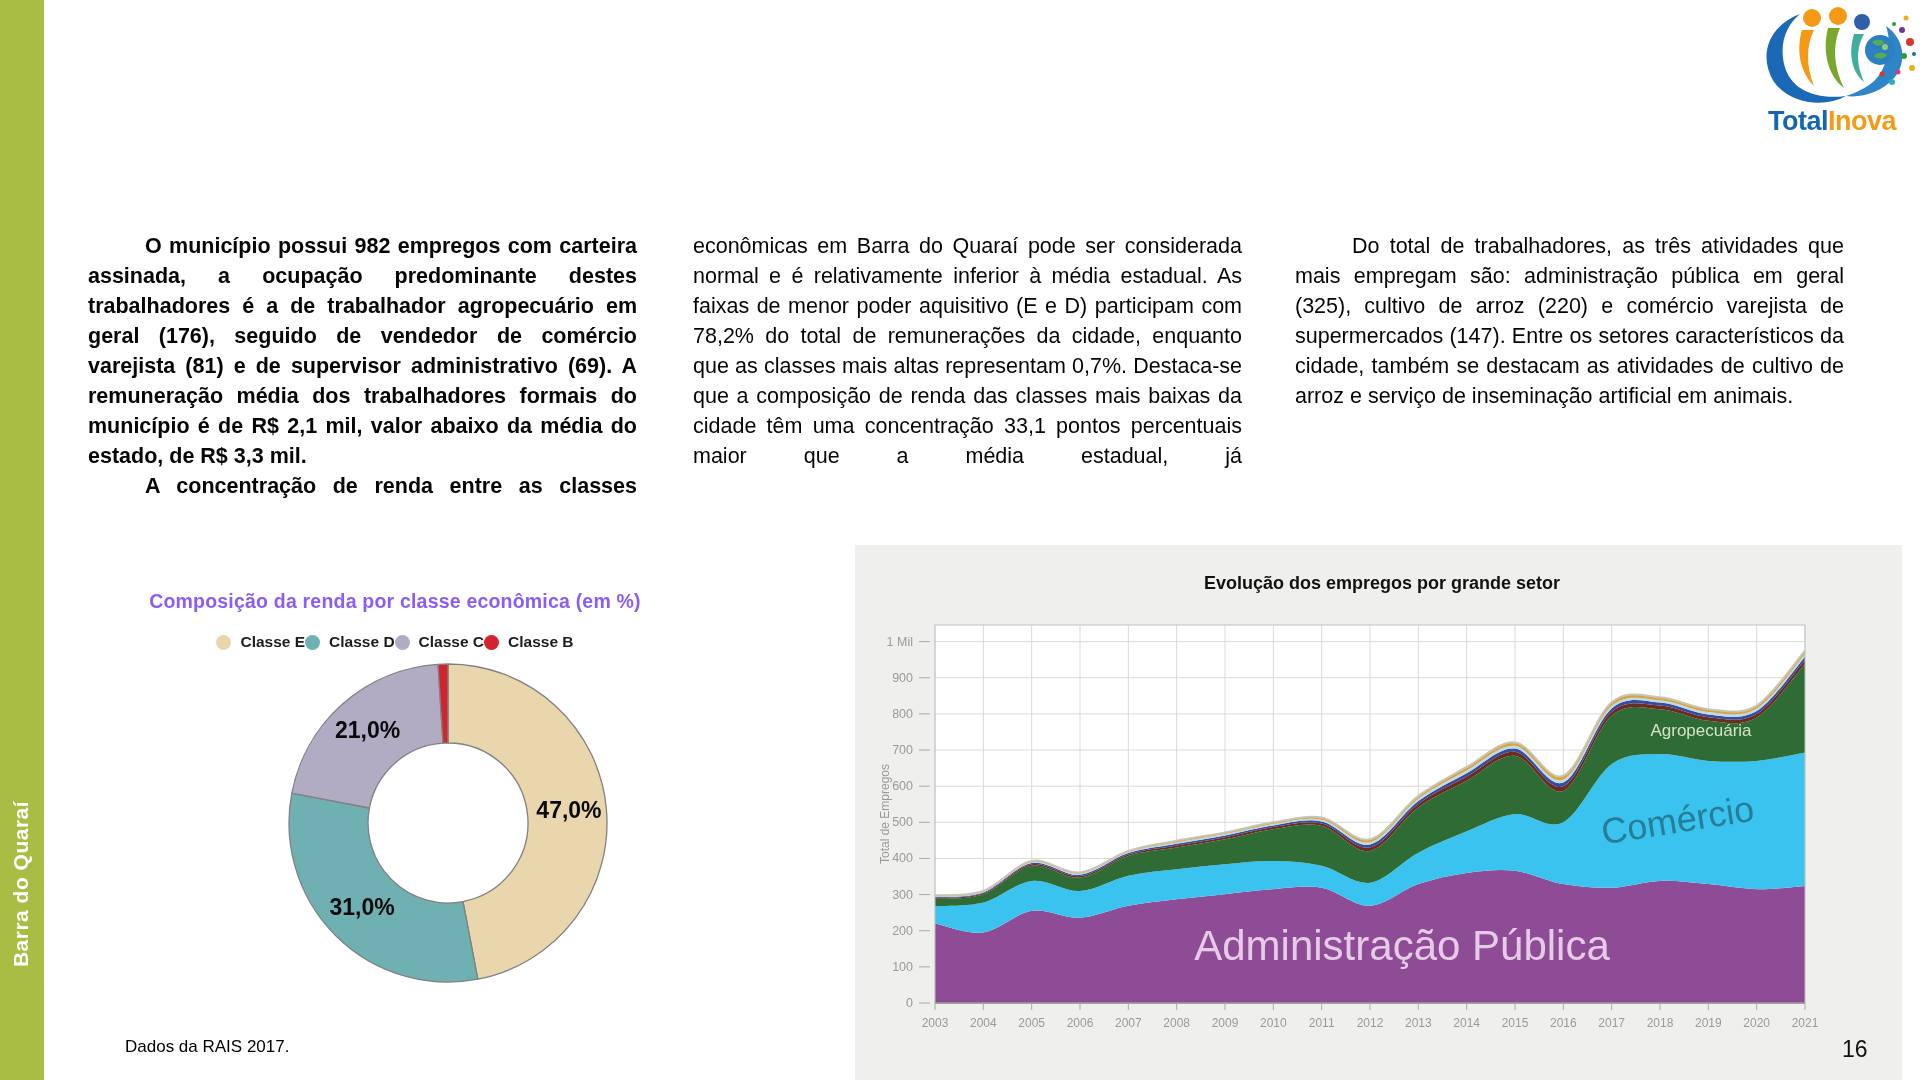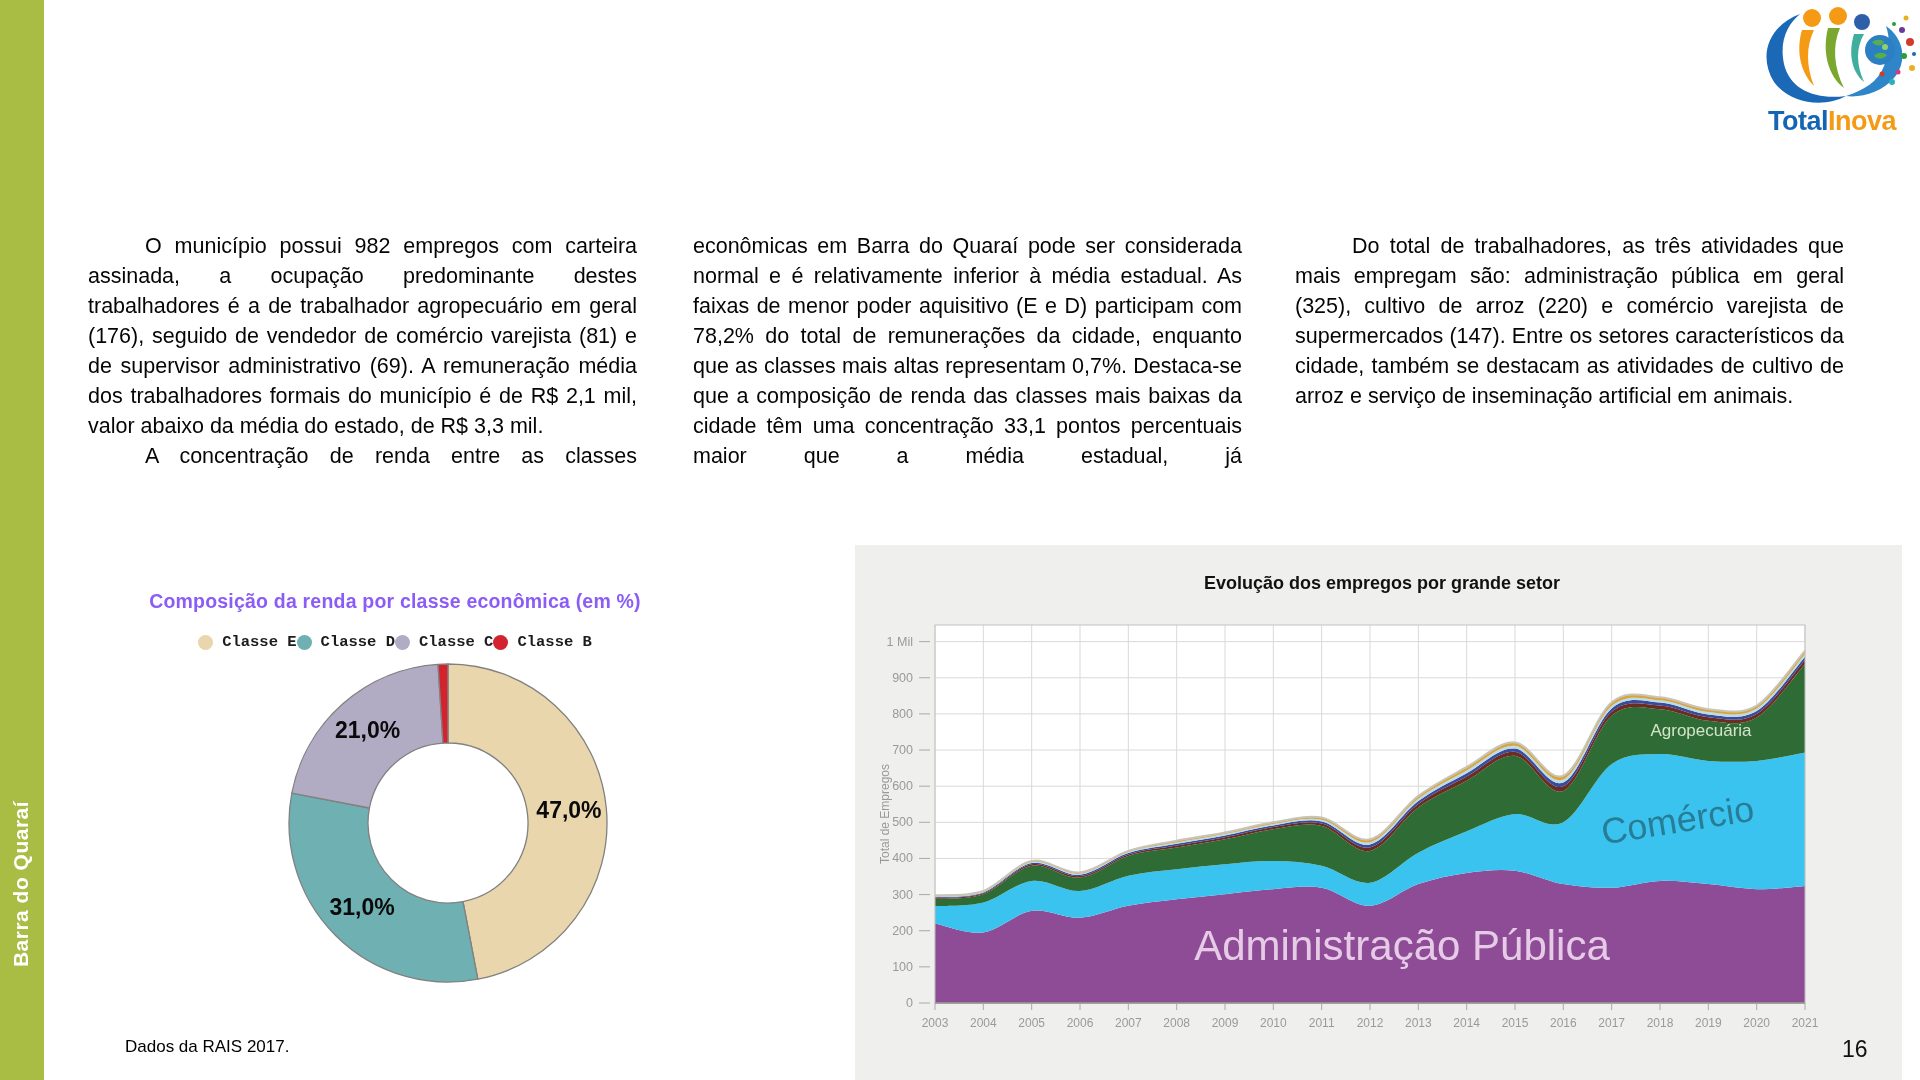--- a/index.html
+++ b/index.html
@@ -17,27 +17,27 @@
   .logo-text{font-size:27px;font-weight:bold;letter-spacing:-0.5px;margin-top:-6px;}
   .logo-text .blue{color:#1565b5;}
   .logo-text .orange{color:#f49a15;}
 
   
   .col{position:absolute;top:231px;width:549px;font-size:21.5px;line-height:30px;
        text-align:justify;color:#050505;}
   .col p{margin:0;}
   .col p.indent{text-indent:57px;}
   .col p.cont{text-align-last:justify;}
-  #col1{left:88px;} #col2{left:693px;} #col3{left:1295px;}
+  #col1{left:88px;font-weight:bold;} #col2{left:693px;} #col3{left:1295px;}
 
   
   .donut-title{position:absolute;left:135px;top:590px;width:520px;text-align:center;
     font-weight:bold;font-size:19.5px;color:#8b5cf6;letter-spacing:.2px;}
   .donut-legend{position:absolute;left:135px;top:633px;width:520px;display:flex;
-    justify-content:center;align-items:center;font-family:Liberation Mono, monospace;}
+    justify-content:center;align-items:center;}
   .legend-item{display:flex;align-items:center;gap:9px;font-weight:bold;font-size:15.5px;color:#1c1c1c;}
   .legend-dot{width:15px;height:15px;border-radius:50%;display:inline-block;}
   #donut-svg{position:absolute;left:285px;top:660px;}
   .source-note{position:absolute;left:125px;top:1037px;font-size:17px;color:#000;}
 
   
   .panel{position:absolute;left:855px;top:545px;width:1047px;height:535px;background:#eff0ed;}
   .panel-title{position:absolute;left:0;top:28px;width:1030px;text-align:center;
     font-weight:bold;font-size:18px;color:#111;padding-left:12px;}
   .page-number{position:absolute;left:1842px;top:1036px;font-size:23px;color:#111;}

